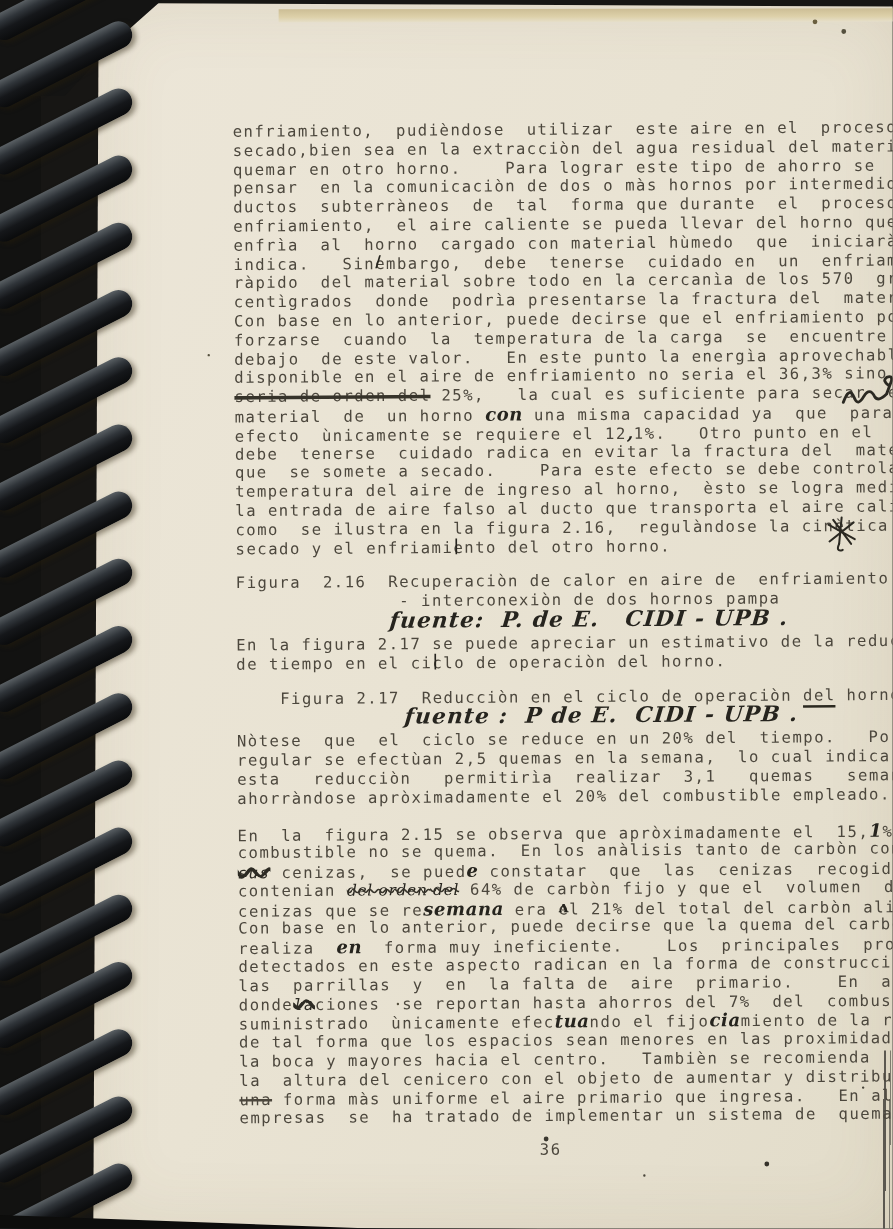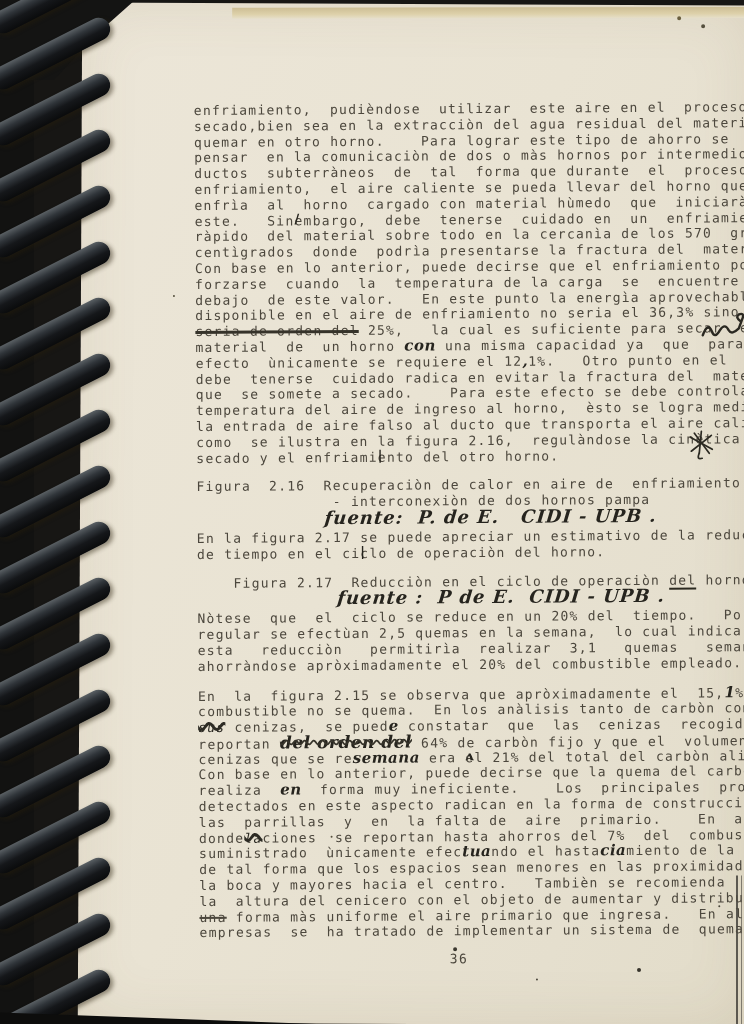--- a/index.html
+++ b/index.html
@@ -28,22 +28,22 @@
   .textblock{position:absolute;left:112px;top:100px;width:610px;color:#4c473d;
         font-size:13px;line-height:15.8px;letter-spacing:1.25px;
         transform:rotate(-0.65deg);transform-origin:left top;}
   .line{white-space:pre;height:15.8px;}
   .seg-t{}
   .seg-ts{text-decoration:line-through;text-decoration-thickness:1.5px;}
   .seg-hs{text-decoration:line-through;text-decoration-thickness:2.5px;
         text-decoration-color:#36332a;}
   .seg-h{font-family:"DejaVu Serif",serif;font-style:italic;font-weight:bold;
         color:#26241e;letter-spacing:.5px;font-size:15px;}
-  .seg-hx{font-family:"DejaVu Serif",serif;font-style:italic;font-weight:bold;
-        color:#26241e;letter-spacing:.5px;font-size:17px;
+  .seg-hx{font-family:"DejaVu Serif",serif;font-style:italic;font-weight:normal;
+        color:#26241e;letter-spacing:.5px;font-size:13px;
         text-decoration:line-through;text-decoration-style:wavy;
         text-decoration-color:#36332a;}
   .seg-sc{font-style:italic;color:#2d2b24;text-decoration:line-through;
         text-decoration-style:wavy;text-decoration-thickness:2.5px;}
   .seg-m{display:inline-block;width:0;overflow:visible;font-family:"DejaVu Serif",serif;
         font-weight:bold;color:#26241e;transform:translateY(-2px);}
   .seg-tu{border-bottom:2px solid #2b2920;}
   .hwline .line{height:19px;}
   .hwline .seg-h{font-size:18px;letter-spacing:1px;transform:skewX(-6deg);
         display:inline-block;}
@@ -66,21 +66,21 @@
 
     <div class="textblock">
         <div class="block">
           <div class="line"><span class="seg-t">enfriamiento,  pudièndose  utilizar  este aire en el  proceso   de</span></div>
           <div class="line"><span class="seg-t">secado,bien sea en la extracciòn del agua residual del material a</span></div>
           <div class="line"><span class="seg-t">quemar en otro horno.    Para lograr este tipo de ahorro se  puede</span></div>
           <div class="line"><span class="seg-t">pensar  en la comunicaciòn de dos o màs hornos por intermedio  de</span></div>
           <div class="line"><span class="seg-t">ductos  subterràneos  de  tal  forma que durante  el  proceso  de</span></div>
           <div class="line"><span class="seg-t">enfriamiento,  el aire caliente se pueda llevar del horno que  se</span></div>
           <div class="line"><span class="seg-t">enfrìa  al  horno  cargado con material hùmedo  que  iniciarà  el</span></div>
-          <div class="line"><span class="seg-t">este.   Sin</span><span class="seg-m">/</span><span class="seg-t">embargo,  debe  tenerse  cuidado en  un  enfriamiento</span></div>
+          <div class="line"><span class="seg-t">indica.   Sin</span><span class="seg-m">/</span><span class="seg-t">embargo,  debe  tenerse  cuidado en  un  enfriamiento</span></div>
           <div class="line"><span class="seg-t">ràpido  del material sobre todo en la cercanìa de los 570  grados</span></div>
           <div class="line"><span class="seg-t">centìgrados  donde  podrìa presentarse la fractura del  material.</span></div>
           <div class="line"><span class="seg-t">Con base en lo anterior, puede decirse que el enfriamiento podrìa</span></div>
           <div class="line"><span class="seg-t">forzarse  cuando  la  temperatura de la carga  se  encuentre  por</span></div>
           <div class="line"><span class="seg-t">debajo  de este valor.   En este punto la energìa aprovechable  y</span></div>
           <div class="line"><span class="seg-t">disponible en el aire de enfriamiento no seria el 36,3% sino </span></div>
           <div class="line"><span class="seg-hs">seria de orden del</span><span class="seg-t"> 25%,   la cual es suficiente para secar  el</span></div>
           <div class="line"><span class="seg-t">material  de  un horno </span><span class="seg-h">con</span><span class="seg-t"> una misma capacidad ya  que  para  este</span></div>
           <div class="line"><span class="seg-t">efecto  ùnicamente se requiere el 12</span><span class="seg-h">,</span><span class="seg-t">1%.   Otro punto en el  cual</span></div>
           <div class="line"><span class="seg-t">debe  tenerse  cuidado radica en evitar la fractura del  material</span></div>
@@ -110,28 +110,28 @@
         <div class="block" style="margin-top: 1px;">
           <div class="line"><span class="seg-t">Nòtese  que  el  ciclo se reduce en un 20% del  tiempo.   Por  lo</span></div>
           <div class="line"><span class="seg-t">regular se efectùan 2,5 quemas en la semana,  lo cual indica  que</span></div>
           <div class="line"><span class="seg-t">esta   reducciòn   permitirìa  realizar  3,1   quemas   semanales</span></div>
           <div class="line"><span class="seg-t">ahorràndose apròximadamente el 20% del combustible empleado.</span></div>
         </div>
         <div class="block" style="margin-top: 14px;">
           <div class="line"><span class="seg-t">En  la  figura 2.15 se observa que apròximadamente el  15,</span><span class="seg-h">1</span><span class="seg-t">%  del</span></div>
           <div class="line"><span class="seg-t">combustible no se quema.  En los anàlisis tanto de carbòn como de</span></div>
           <div class="line"><span class="seg-sc">sus</span><span class="seg-t"> cenizas,  se pued</span><span class="seg-h">e</span><span class="seg-t"> constatar  que  las  cenizas  recogidas</span></div>
-          <div class="line"><span class="seg-t">reportan </span><span class="seg-hx">del orden del</span><span class="seg-t"> 64% de carbòn fijo y que el  volumen  de</span></div>
+          <div class="line"><span class="seg-t">contenian </span><span class="seg-hx">del orden del</span><span class="seg-t"> 64% de carbòn fijo y que el  volumen  de</span></div>
           <div class="line"><span class="seg-t">cenizas que se re</span><span class="seg-h">semana</span><span class="seg-t"> era </span><span class="seg-m">ʌ</span><span class="seg-t">el 21% del total del carbòn alimentado.</span></div>
           <div class="line"><span class="seg-t">Con base en lo anterior, puede decirse que la quema del carbòn se</span></div>
           <div class="line"><span class="seg-t">realiza  </span><span class="seg-h">en</span><span class="seg-t">  forma muy ineficiente.    Los  principales  problemas</span></div>
           <div class="line"><span class="seg-t">detectados en este aspecto radican en la forma de construcciòn de</span></div>
           <div class="line"><span class="seg-t">las  parrillas  y  en  la falta de  aire  primario.    En  algunas</span></div>
           <div class="line"><span class="seg-t">donde</span><span class="seg-sc">la</span><span class="seg-t">ciones  se reportan hasta ahorros del 7%  del  combustible</span></div>
-          <div class="line"><span class="seg-t">suministrado  ùnicamente efec</span><span class="seg-h">tua</span><span class="seg-t">ndo el hasta</span><span class="seg-h">cia</span><span class="seg-t">miento de la rejilla</span></div>
+          <div class="line"><span class="seg-t">suministrado  ùnicamente efec</span><span class="seg-h">tua</span><span class="seg-t">ndo el fijo</span><span class="seg-h">cia</span><span class="seg-t">miento de la rejilla</span></div>
           <div class="line"><span class="seg-t">de tal forma que los espacios sean menores en las proximidades de</span></div>
           <div class="line"><span class="seg-t">la boca y mayores hacia el centro.   Tambièn se recomienda  bajar</span></div>
           <div class="line"><span class="seg-t">la  altura del cenicero con el objeto de aumentar y distribuir de</span></div>
           <div class="line"><span class="seg-ts">una</span><span class="seg-t"> forma màs uniforme el aire primario que ingresa.   En algunas</span></div>
           <div class="line"><span class="seg-t">empresas  se  ha tratado de implementar un sistema de  quemadores</span></div>
         </div>
         <div class="block" style="margin-top: 12px; padding-left: 250px;">
           <div class="line"><span class="seg-t">36</span></div>
         </div>
       </div>

